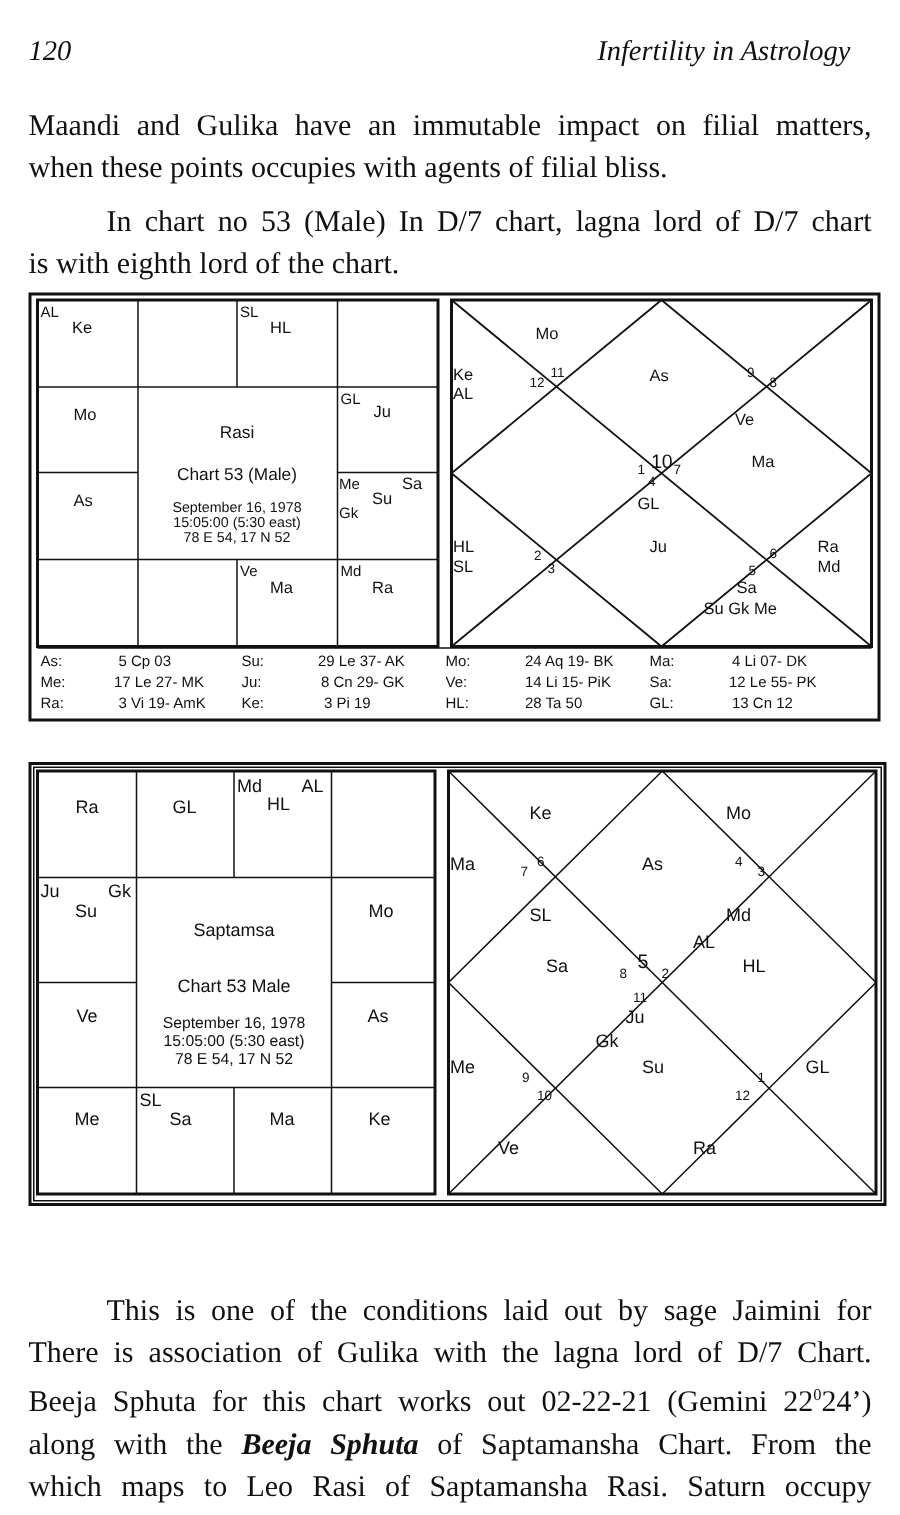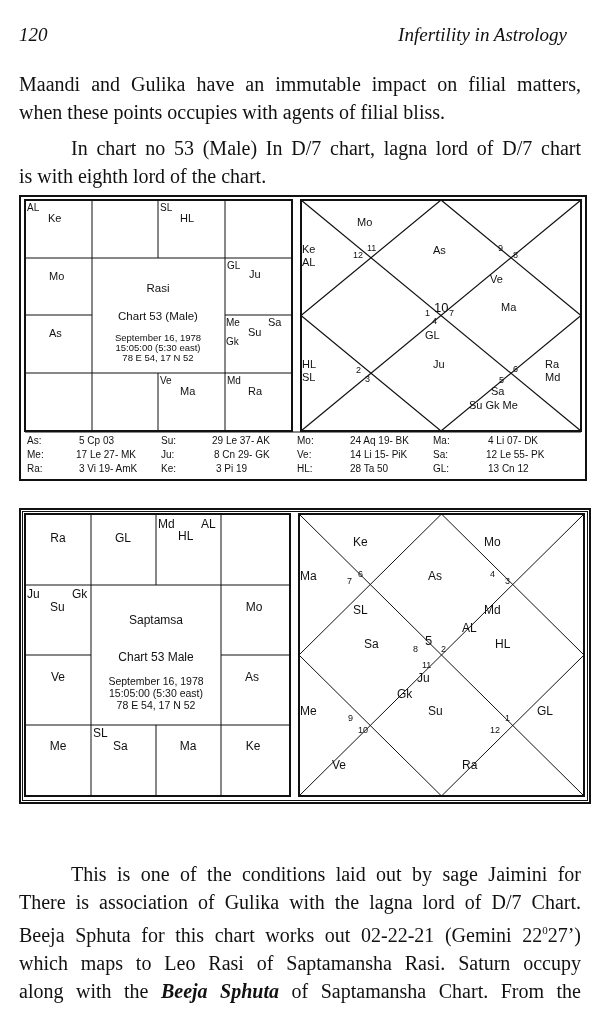--- a/index.html
+++ b/index.html
@@ -232,16 +232,16 @@
       <text x="441" y="652">2</text>
       <text x="505" y="584">3</text>
       <text x="490" y="577">4</text>
     </g>
   </g>
 </svg>
 
 <div class="para serif" style="top:860px;">
   <span class="line indent">This is one of the conditions laid out by sage Jaimini for</span>
   <span class="line">There is association of Gulika with the lagna lord of D/7 Chart.</span>
-  <span class="line"><span>Beeja Sphuta for this chart works out 02-22-21 (Gemini 22</span><sup style="font-size:11px;">0</sup><span>27’)</span></span>
+  <span class="line"><span>Beeja Sphuta for this chart works out 02-22-21 (Gemini 22</span><sup style="font-size:11px;">0</sup><span>24’)</span></span>
+  <span class="line"><span>along with the </span><b><i>Beeja Sphuta</i></b><span> of Saptamansha Chart. From the</span></span>
   <span class="line">which maps to Leo Rasi of Saptamansha Rasi. Saturn occupy</span>
-  <span class="line"><span>along with the </span><b><i>Beeja Sphuta</i></b><span> of Saptamansha Chart. From the</span></span>
 </div>
 
 </body></html>

